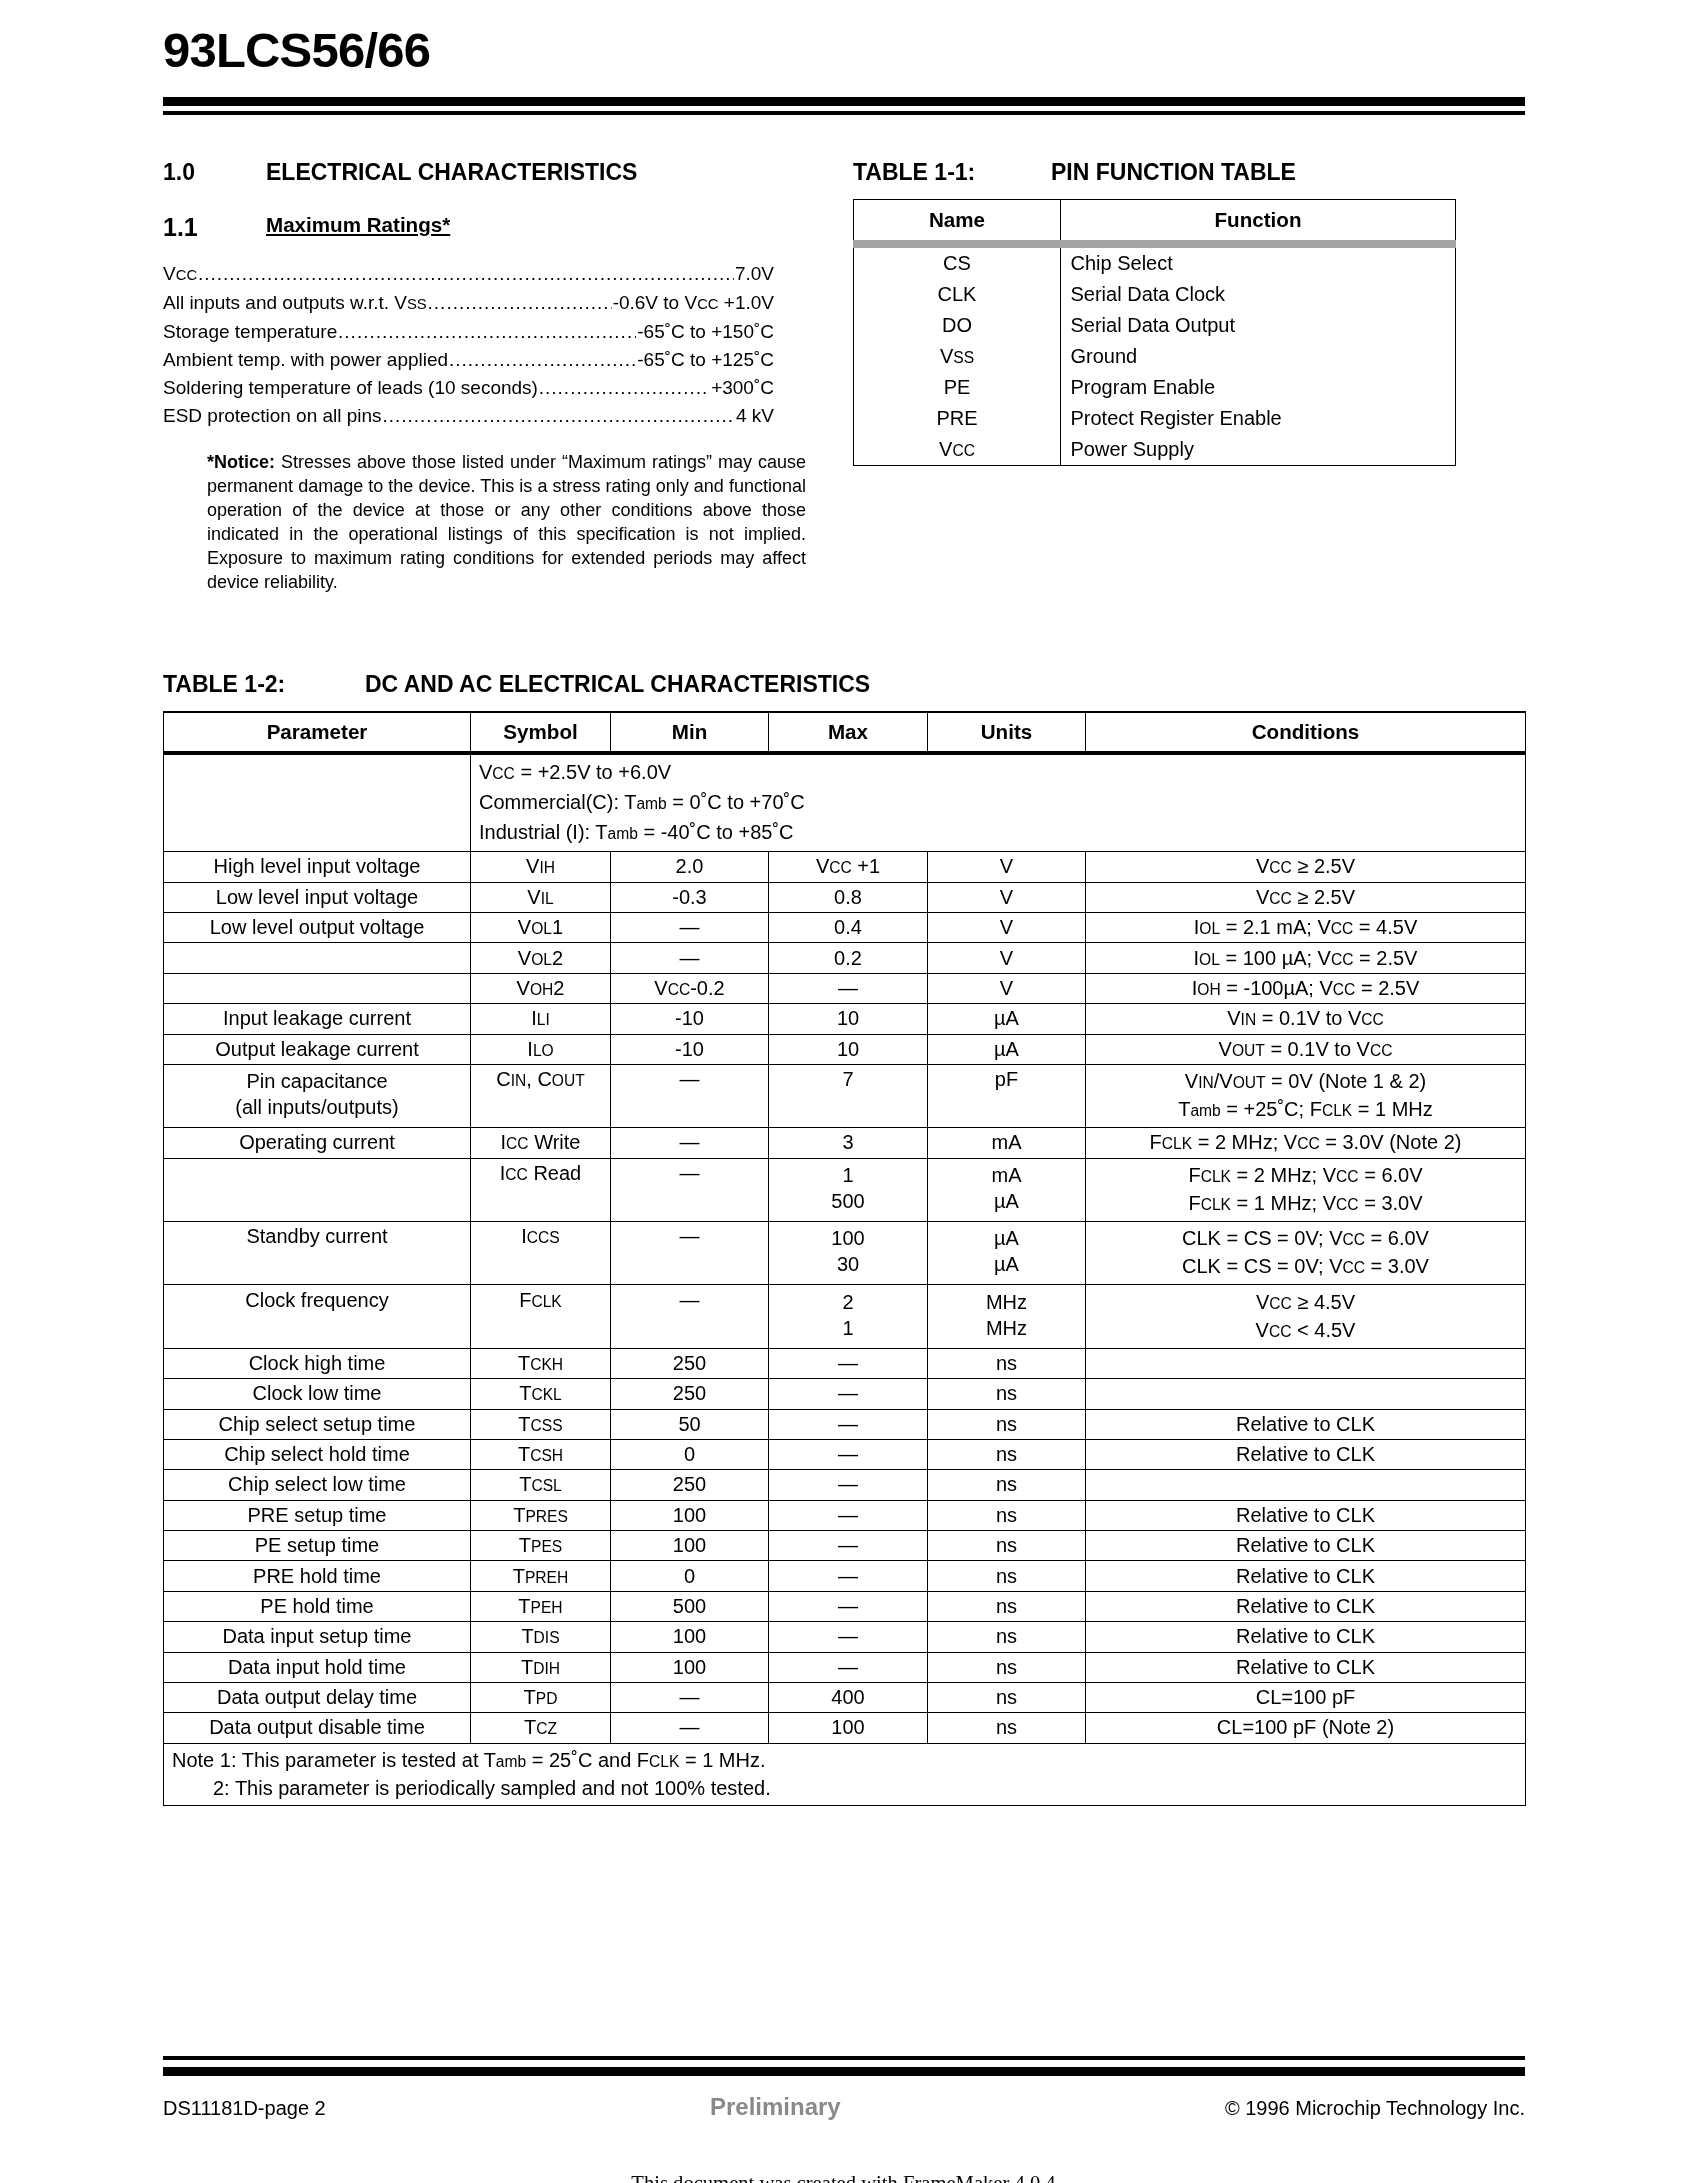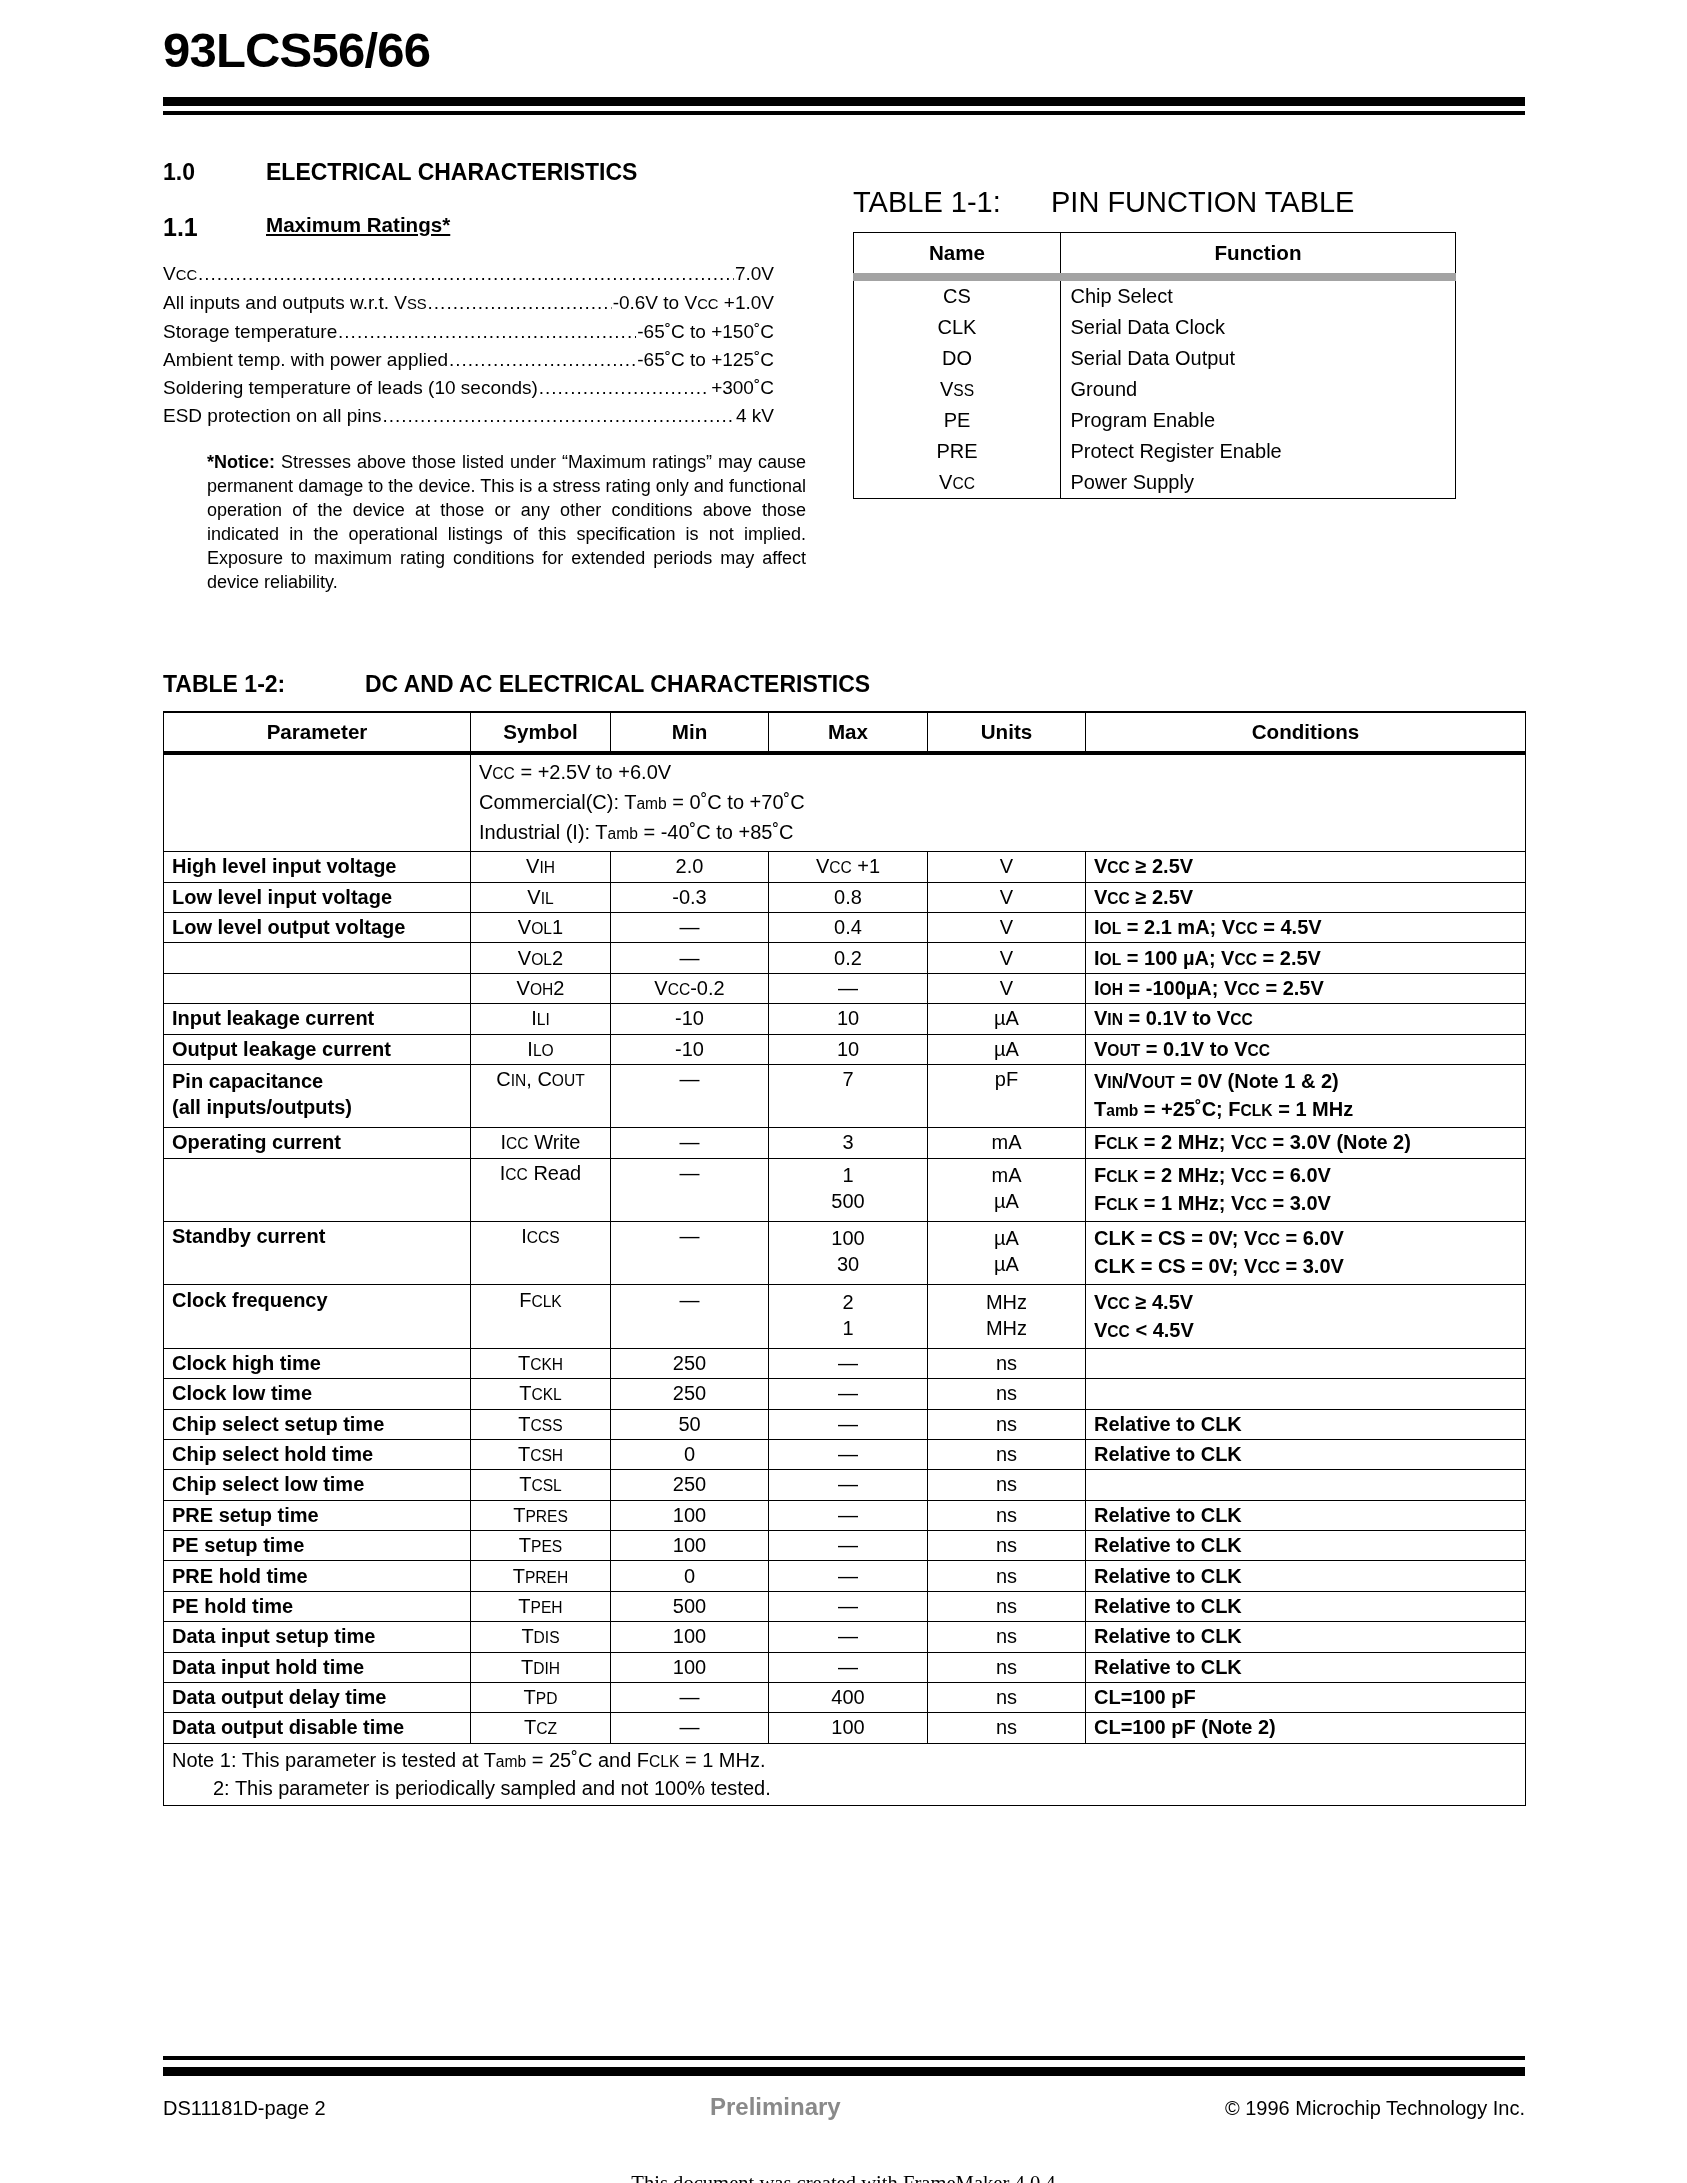--- a/index.html
+++ b/index.html
@@ -44,21 +44,21 @@
   .sc { font-size:0.78em; }
 
   .notice {
     margin-top:20.6px; font-size:18px; line-height:24px;
     text-align:justify; width:599px;margin-left:44px;
   }
   .notice b { font-weight:bold; }
 
   
   .col-right { position:absolute; left:853px; top:159px; width:627px; }
-  .tbl-cap { display:flex; font-size:29px; font-weight:normal; margin-bottom:12.7px;margin-top:27px; }
+  .tbl-cap { display:flex; font-size:23px; font-weight:bold; margin-bottom:12.7px; }
   .tbl-cap .cap-id { width:198px; }
   .tbl-cap .cap-txt { }
 
   table.pinfn {
     border-collapse:collapse; width:603px;
     font-size:20px;
   }
   table.pinfn th, table.pinfn td {
     border:1.6px solid #000; padding:4px 9.5px; font-weight:normal;
   }
@@ -78,21 +78,21 @@
     table-layout:fixed;
   }
   table.ecs td, table.ecs th { border:1.6px solid #000; padding:3.2px 8px; vertical-align:top; }
   .cond-head-blank { border-right:1.6px solid #000; }
   .cond-head-text { font-size:20px; line-height:29px; padding:8px 11px 9.5px 11px; }
   table.ecs thead.colhead th {
     font-weight:bold; text-align:center; font-size:20.6px;
     border-top:2.4px solid #000; border-bottom:4px solid #000; padding:7.1px 4.8px;
   }
   td.c { text-align:center; }
-  td.l { text-align:left;font-weight:bold; }
+  td.l { text-align:center; }
   .grp-top td { border-top:2.4px solid #000; }
   .sub-row td { border-top:1.6px solid #000; }
   .nb-top { border-top:none !important; }
   .twoline { line-height:26px; }
   .notes-cell { font-size:20px; line-height:27px; border-top:2.4px solid #000; padding:6.4px 11px 8px 11px;}
   .notes-cell .n2 { padding-left:41px; }
 
   
   .rule-foot { position:absolute; left:163px; width:1362px; background:#000; }
   .rule-foot.thin  { top:2056px; height:4px; }

